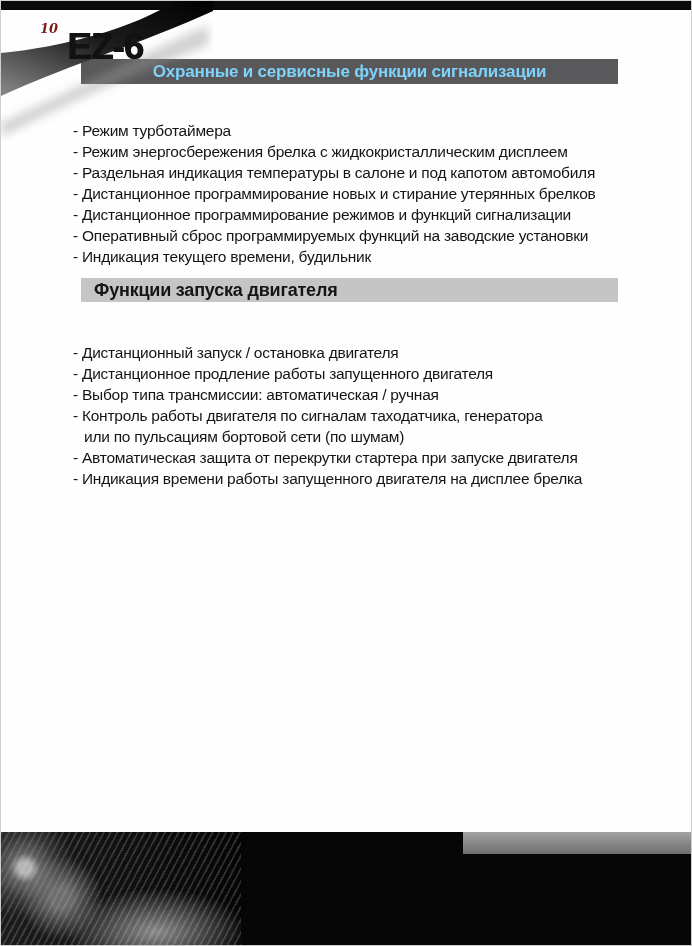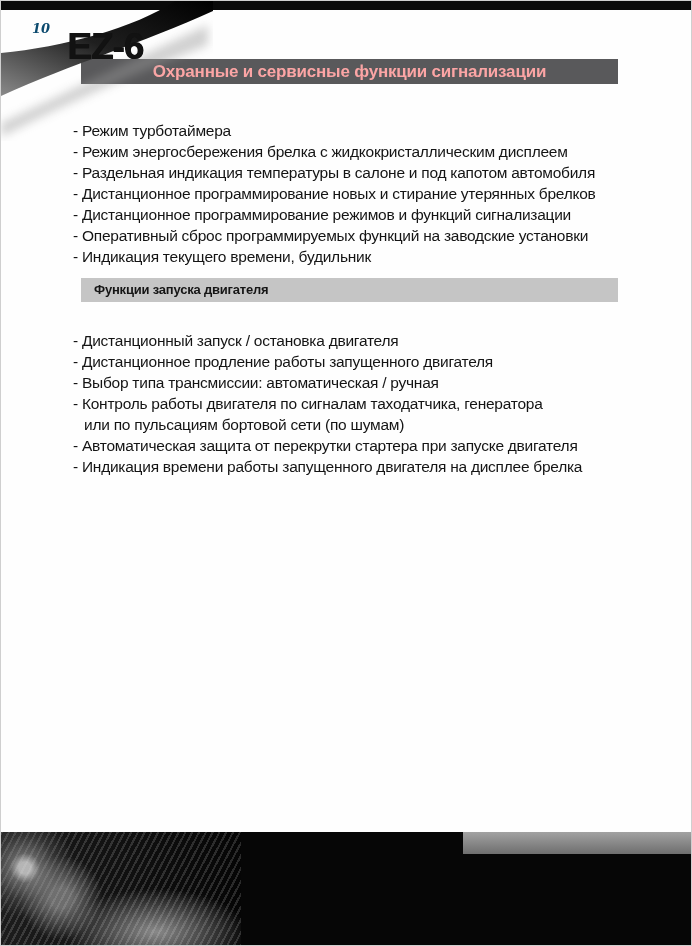--- a/index.html
+++ b/index.html
@@ -19,55 +19,55 @@
     overflow:hidden;
   }
   .topbar {
     position:absolute; top:0; left:0;
     width:100%; height:9px;
     background:#0a0a0a;
   }
   .swoosh { position:absolute; top:0; left:0; }
   .swoosh-echo { filter:blur(5px); opacity:0.45; }
   .pagenum {
-    position:absolute; left:31px; top:20px;
+    position:absolute; left:39px; top:20px;
     font:italic bold 13px "DejaVu Serif", serif;
-    color:#0c4a6e;
+    color:#7f1d1d;
   }
   .logo {
     position:absolute; left:66px; top:25px;
     font-size:37px; font-weight:bold;
     letter-spacing:-1px; color:#121212;
     text-shadow:0.7px 0 0 #121212;
   }
   .hdr {
     width:537px; margin-left:80px;
     font-weight:bold;
     letter-spacing:-0.2px;
   }
   .hdr1 {
     margin-top:58px;
     height:25px; line-height:25px;
-    background:#59595b; color:#fca5a5;
+    background:#59595b; color:#7dd3fc;
     text-align:center; font-size:17px;
   }
   .hdr2 {
     margin-top:11px;
     height:24px; line-height:24px;
     background:#c5c5c5; color:#151515;
-    text-align:left; padding-left:13px; font-size:13px;
+    text-align:left; padding-left:13px; font-size:18px;
   }
   .list {
     margin-left:72px; width:560px;
     color:#141414;
     font-size:15.5px; line-height:21px;
     letter-spacing:-0.25px;
   }
   .list1 { margin-top:36px; }
-  .list2 { margin-top:28px; }
+  .list2 { margin-top:40px; }
   .item {
     white-space:pre-line;
     padding-left:11px; text-indent:-11px;
   }
   .footer {
     position:absolute; left:0; bottom:0;
     width:100%; height:113px;
     background:#060606;
   }
   .footer-strip {

